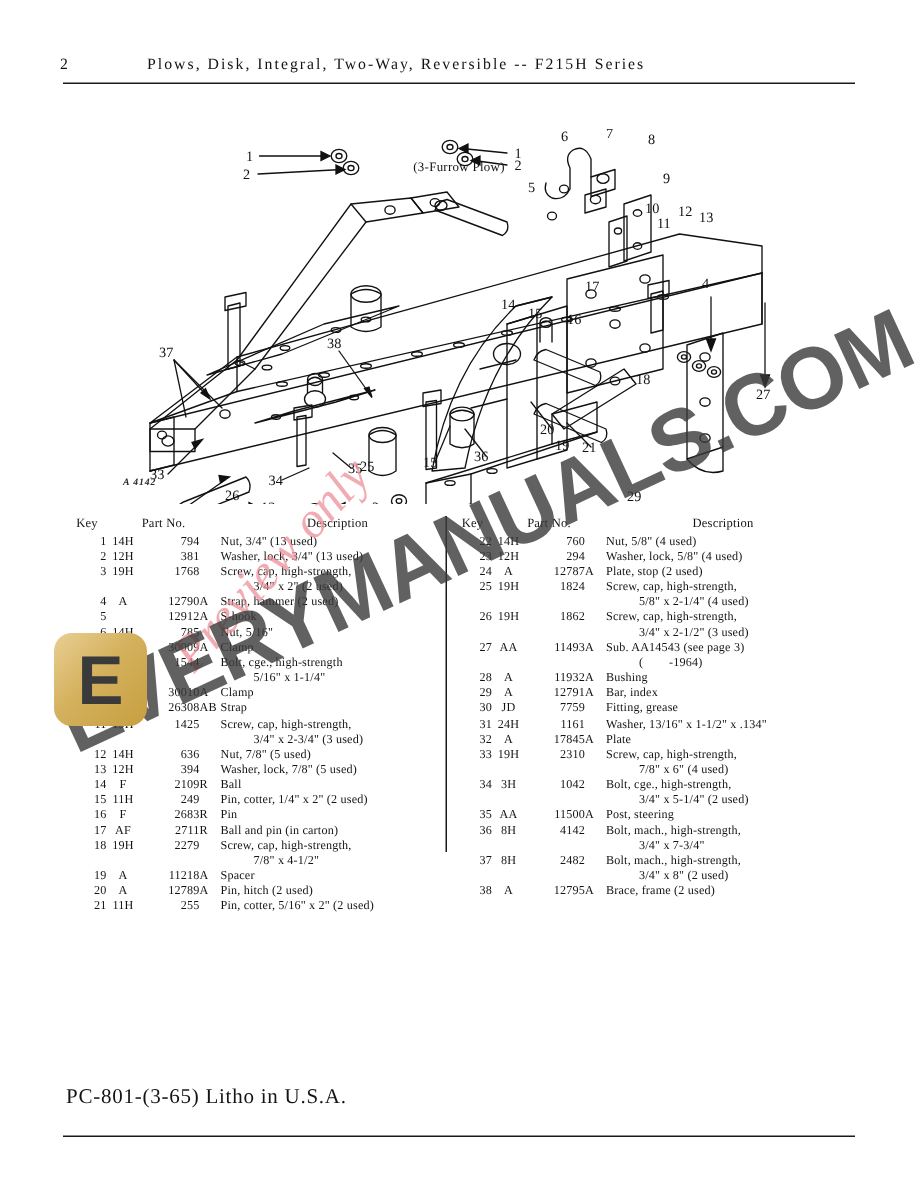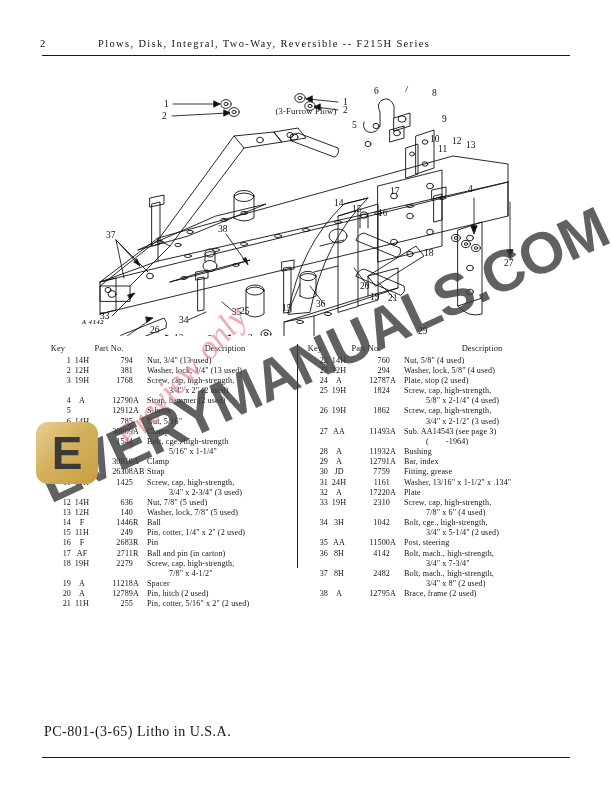--- a/index.html
+++ b/index.html
@@ -608,28 +608,28 @@
             <tr>
               <td class="c-key">12</td>
               <td class="c-pfx">14H</td>
               <td class="c-num">636</td>
               <td class="c-sfx"></td>
               <td class="c-desc">Nut, 7/8" (5 used)</td>
             </tr>
             <tr>
               <td class="c-key">13</td>
               <td class="c-pfx">12H</td>
-              <td class="c-num">140</td>
+              <td class="c-num">394</td>
               <td class="c-sfx"></td>
               <td class="c-desc">Washer, lock, 7/8" (5 used)</td>
             </tr>
             <tr>
               <td class="c-key">14</td>
               <td class="c-pfx">F</td>
-              <td class="c-num">1446</td>
+              <td class="c-num">2109</td>
               <td class="c-sfx">R</td>
               <td class="c-desc">Ball</td>
             </tr>
             <tr>
               <td class="c-key">15</td>
               <td class="c-pfx">11H</td>
               <td class="c-num">249</td>
               <td class="c-sfx"></td>
               <td class="c-desc">Pin, cotter, 1/4" x 2" (2 used)</td>
             </tr>
@@ -755,21 +755,21 @@
             <tr>
               <td class="c-key">31</td>
               <td class="c-pfx">24H</td>
               <td class="c-num">1161</td>
               <td class="c-sfx"></td>
               <td class="c-desc">Washer, 13/16" x 1-1/2" x .134"</td>
             </tr>
             <tr>
               <td class="c-key">32</td>
               <td class="c-pfx">A</td>
-              <td class="c-num">17220</td>
+              <td class="c-num">17845</td>
               <td class="c-sfx">A</td>
               <td class="c-desc">Plate</td>
             </tr>
             <tr>
               <td class="c-key">33</td>
               <td class="c-pfx">19H</td>
               <td class="c-num">2310</td>
               <td class="c-sfx"></td>
               <td class="c-desc">Screw, cap, high-strength,<span class="desc-cont">7/8" x 6" (4 used)</span></td>
             </tr>

